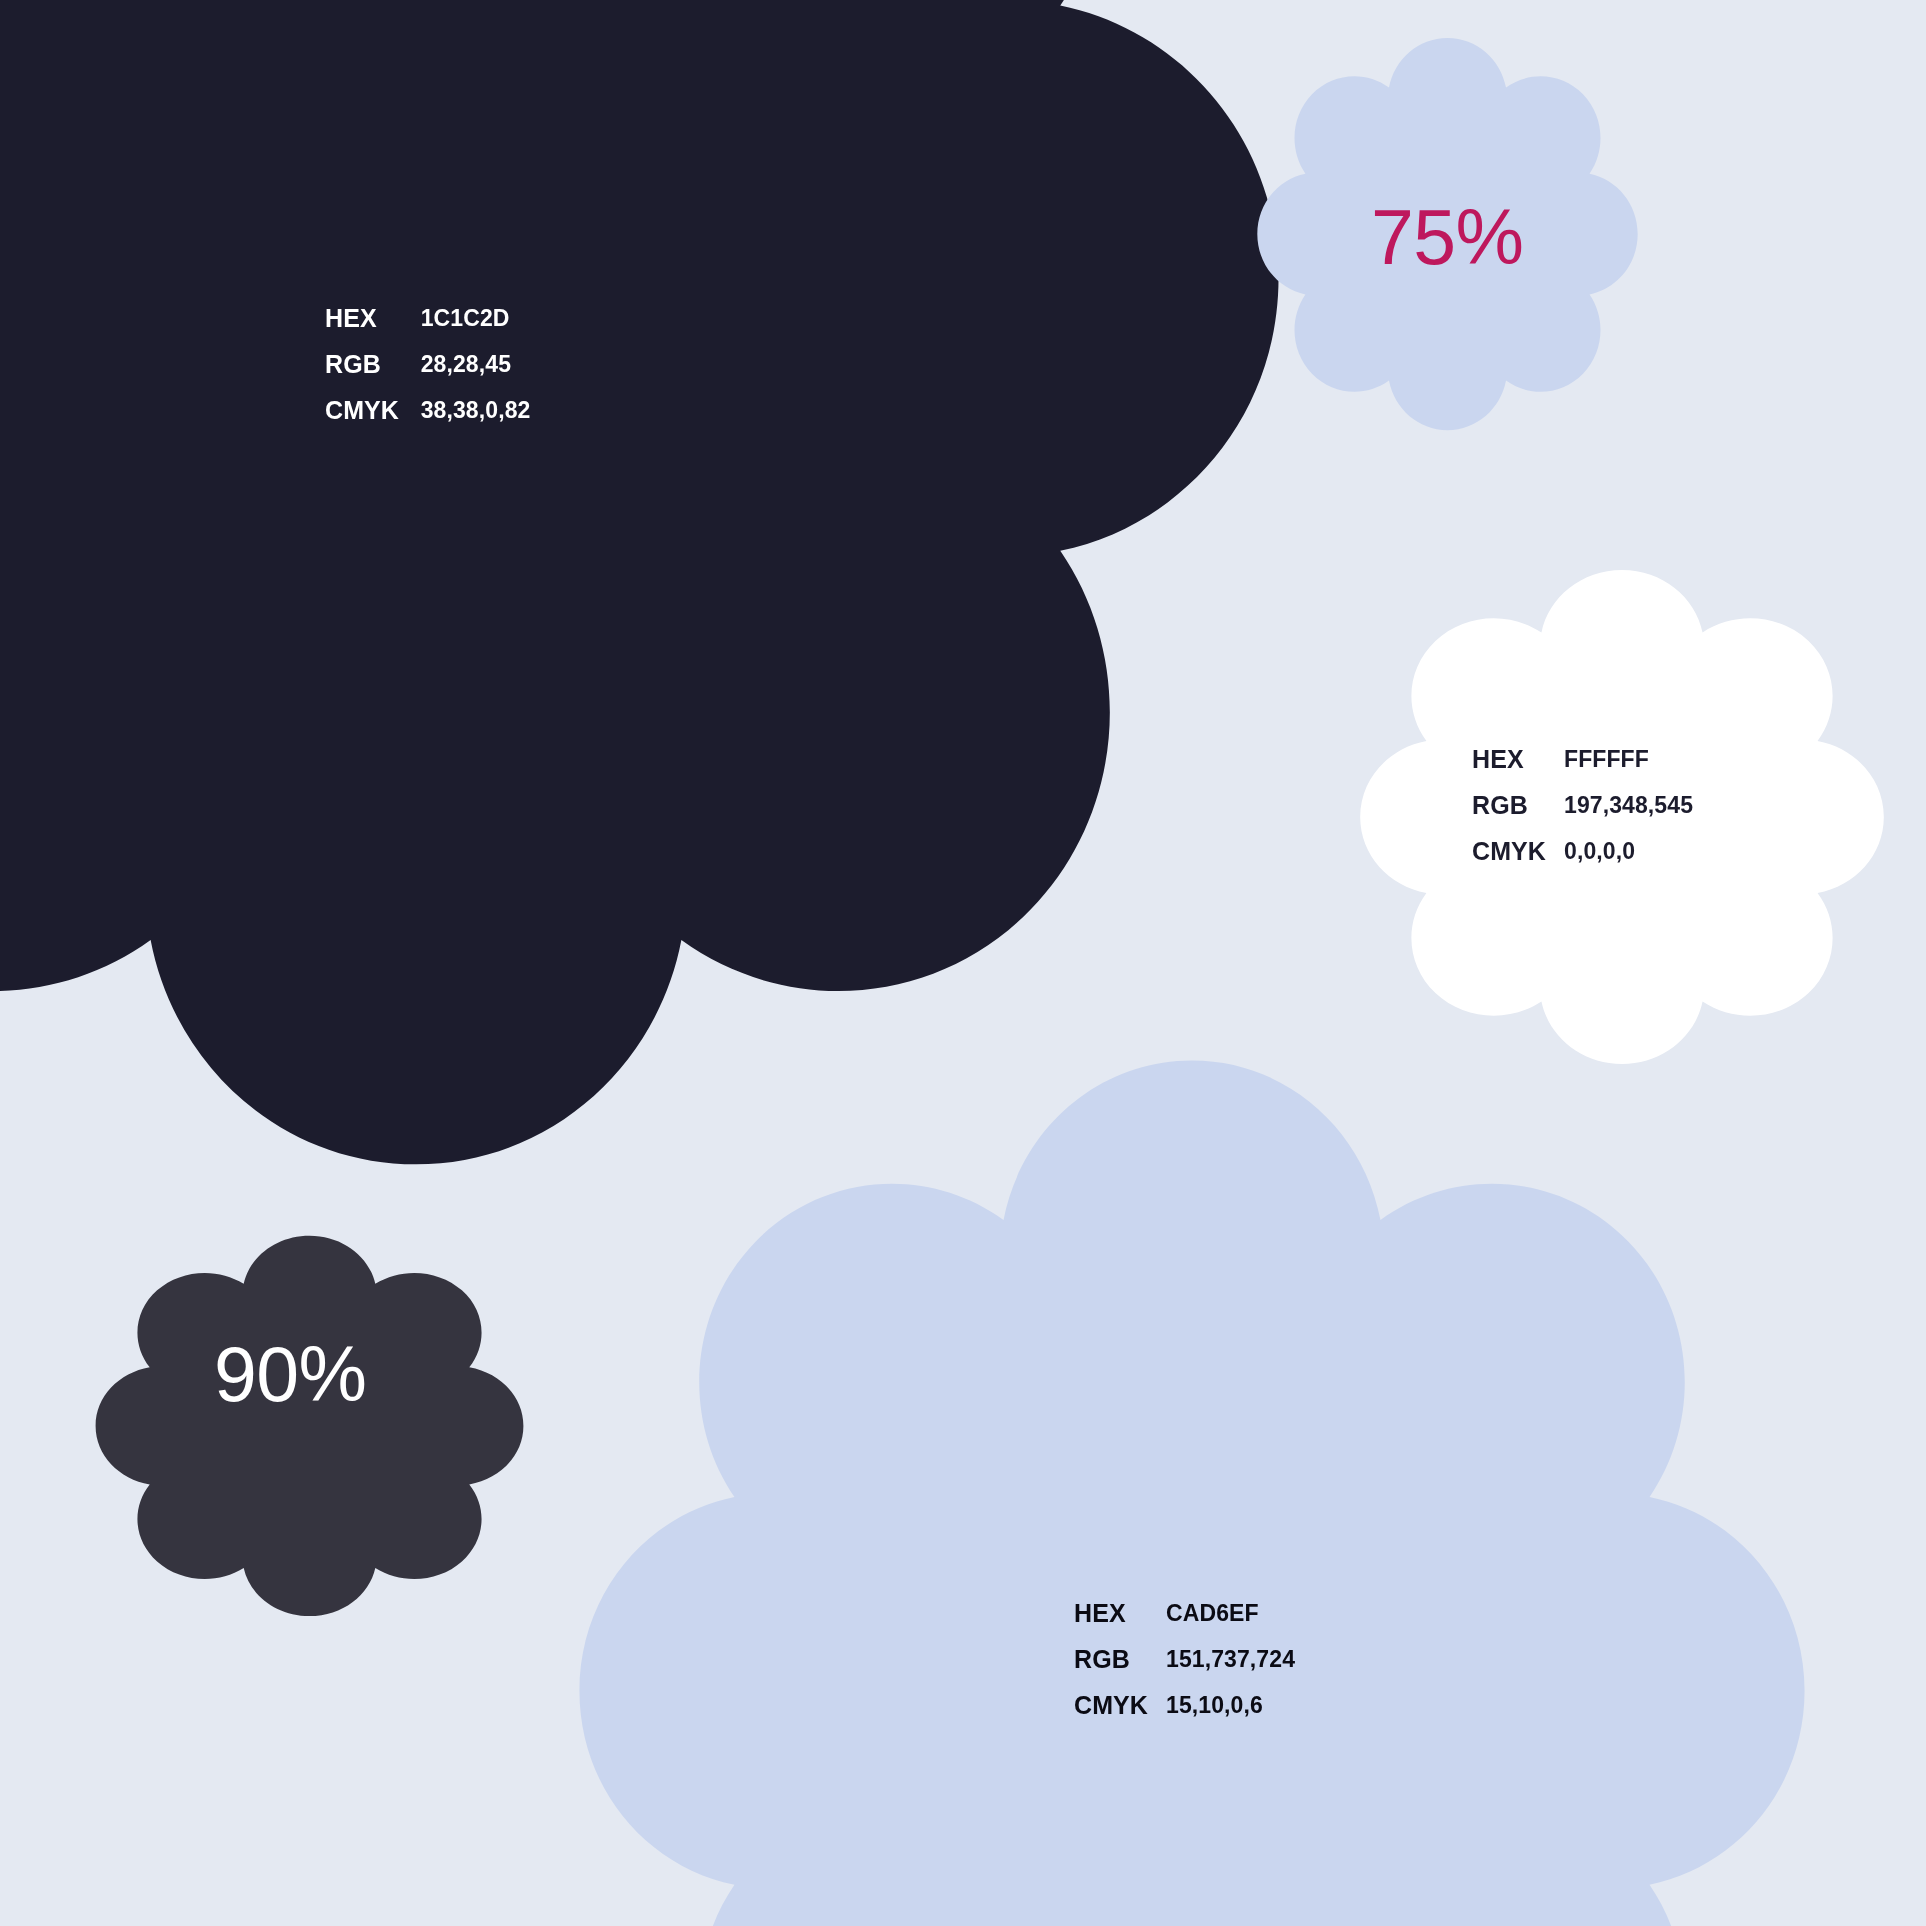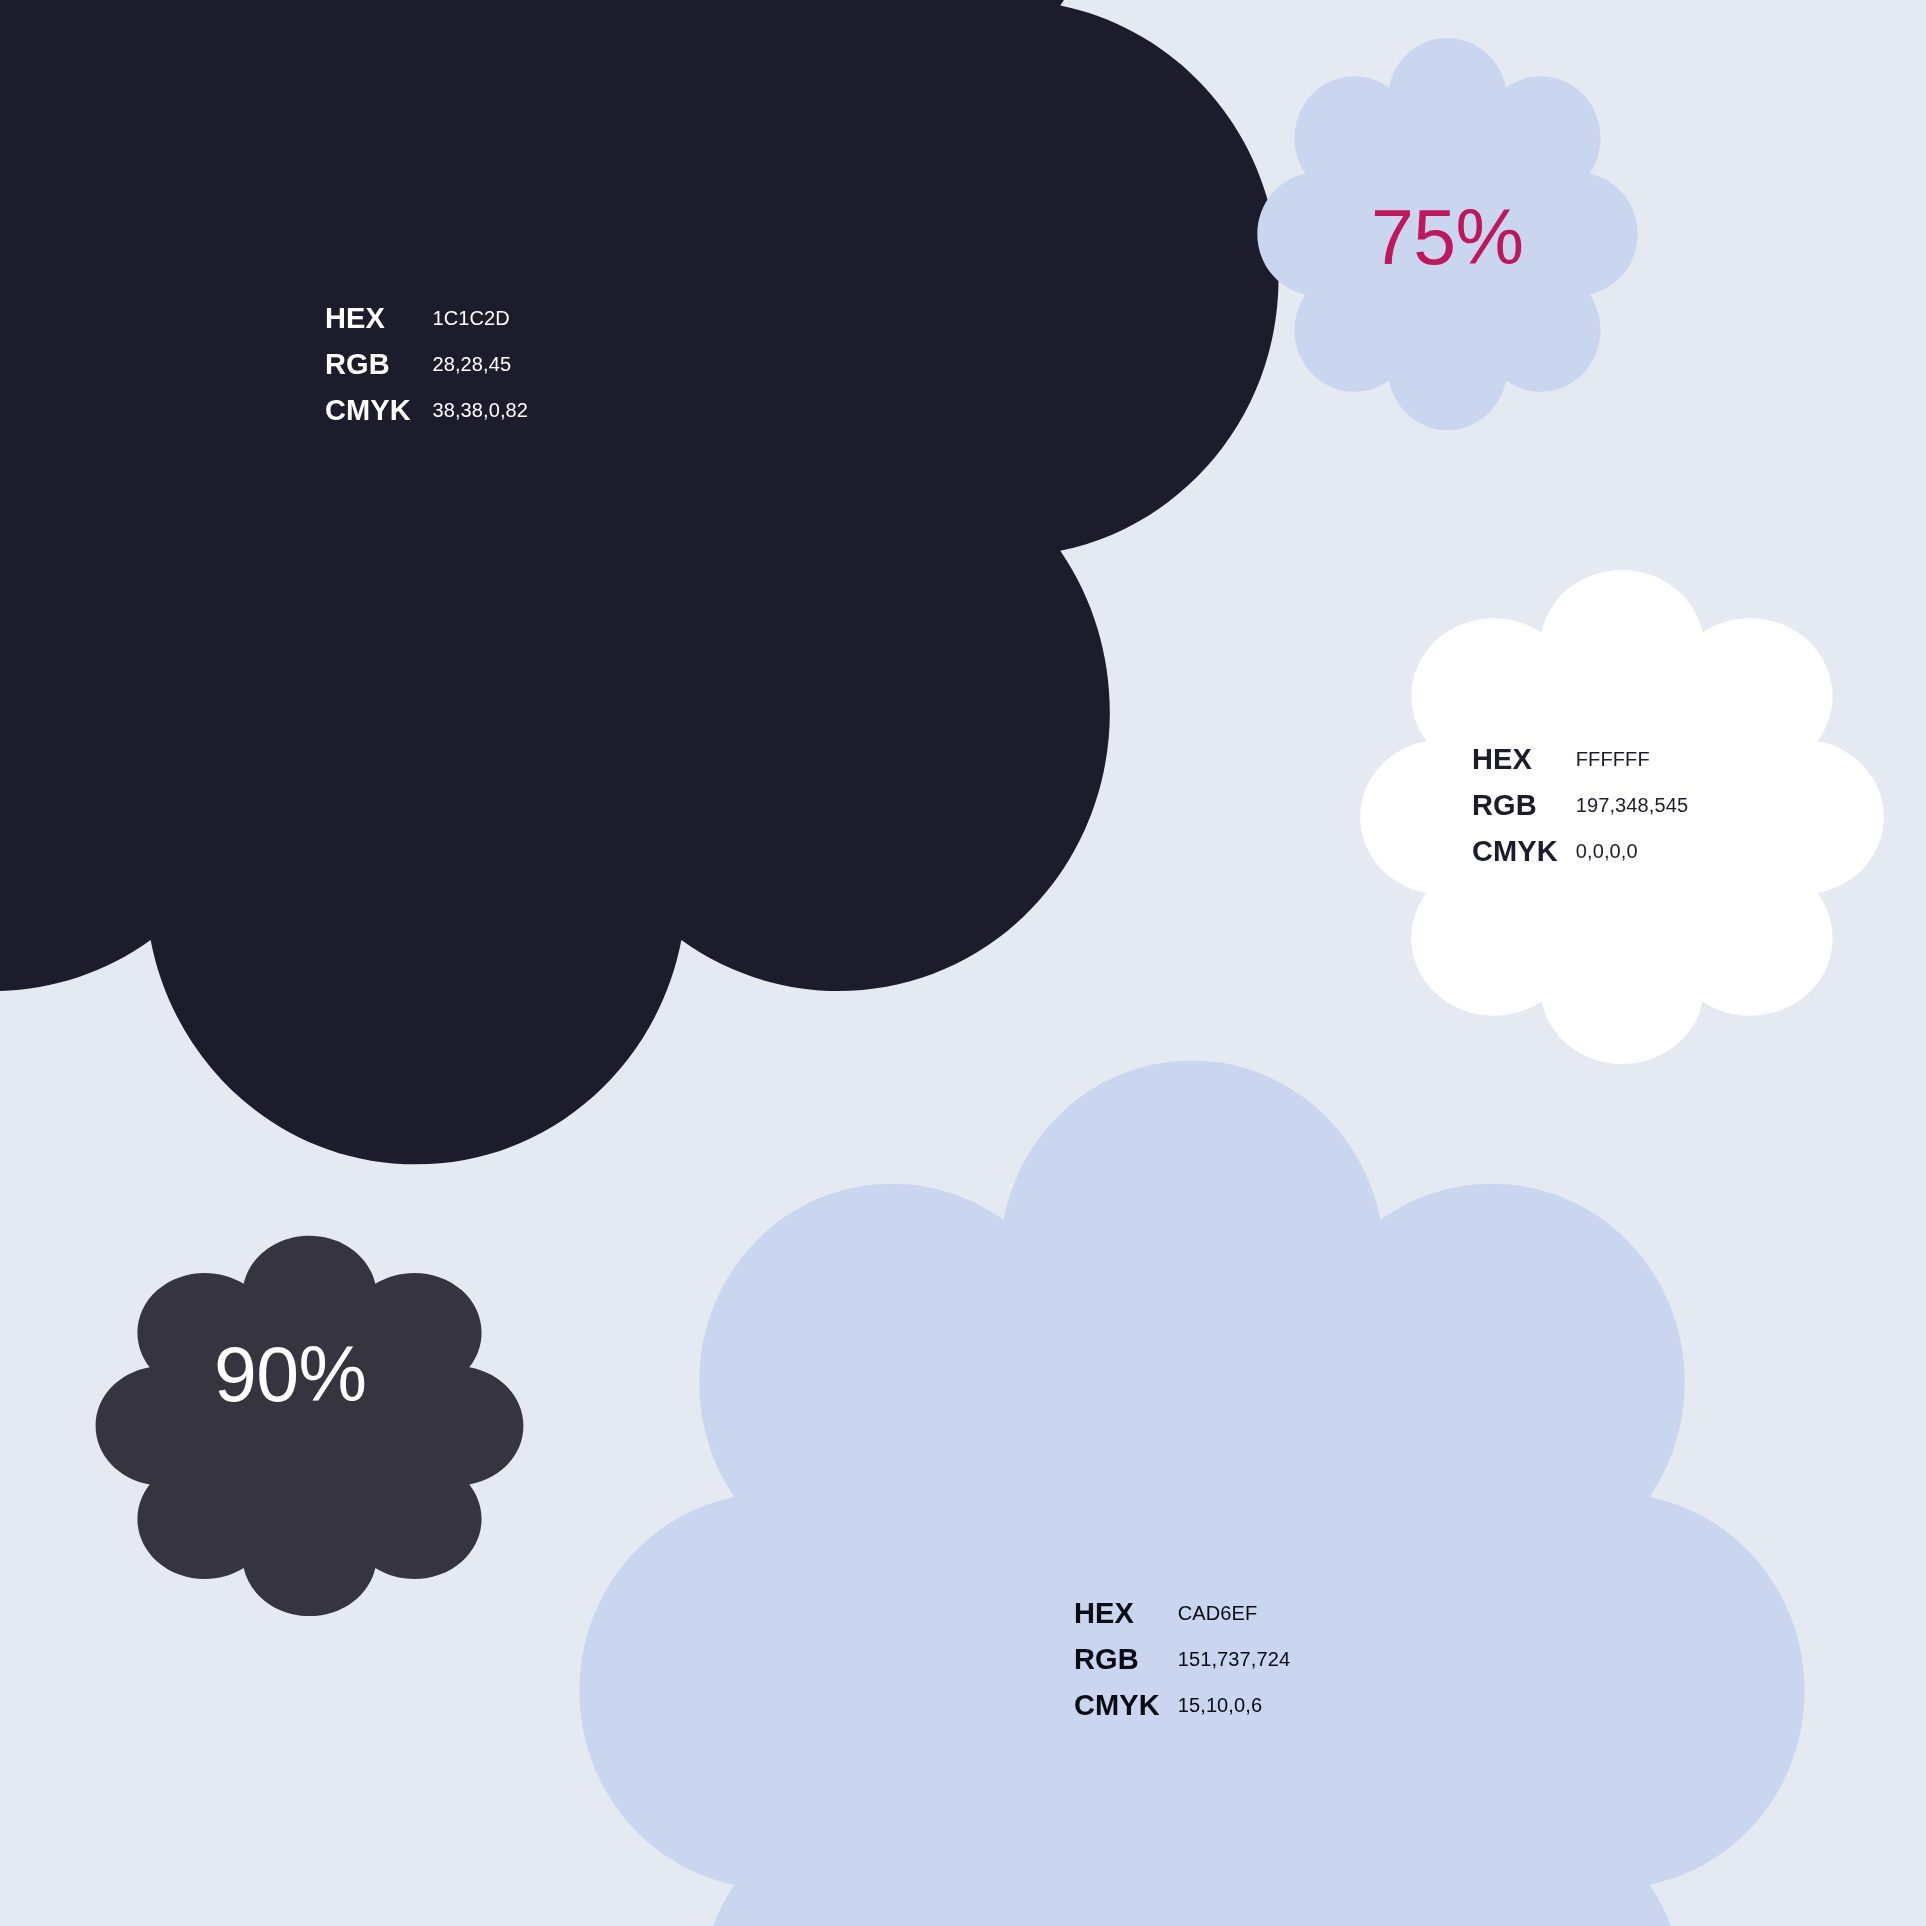--- a/index.html
+++ b/index.html
@@ -30,26 +30,26 @@
     position: absolute;
     display: grid;
     grid-template-columns: auto auto;
     column-gap: 21.7px;
     row-gap: 0px;
     white-space: nowrap;
     line-height: 46px;
   }
   .info .lbl {
     font-weight: 700;
-    font-size: 29px;
+    font-size: 25px;
     letter-spacing: 0.1px;
   }
   .info .val {
-    font-weight: 400;
-    font-size: 20px;
+    font-weight: 700;
+    font-size: 23px;
     letter-spacing: 0.1px;
   }
 
   
   #info-dark { left: 325px; top: 295px; color: #FFFFFF; }
   
   #info-white { left: 1472px; top: 736px; color: #1C1C2D; column-gap: 18px; }
   
   #info-blue { left: 1074px; top: 1590px; color: #0B0B14; column-gap: 18px; }
 

